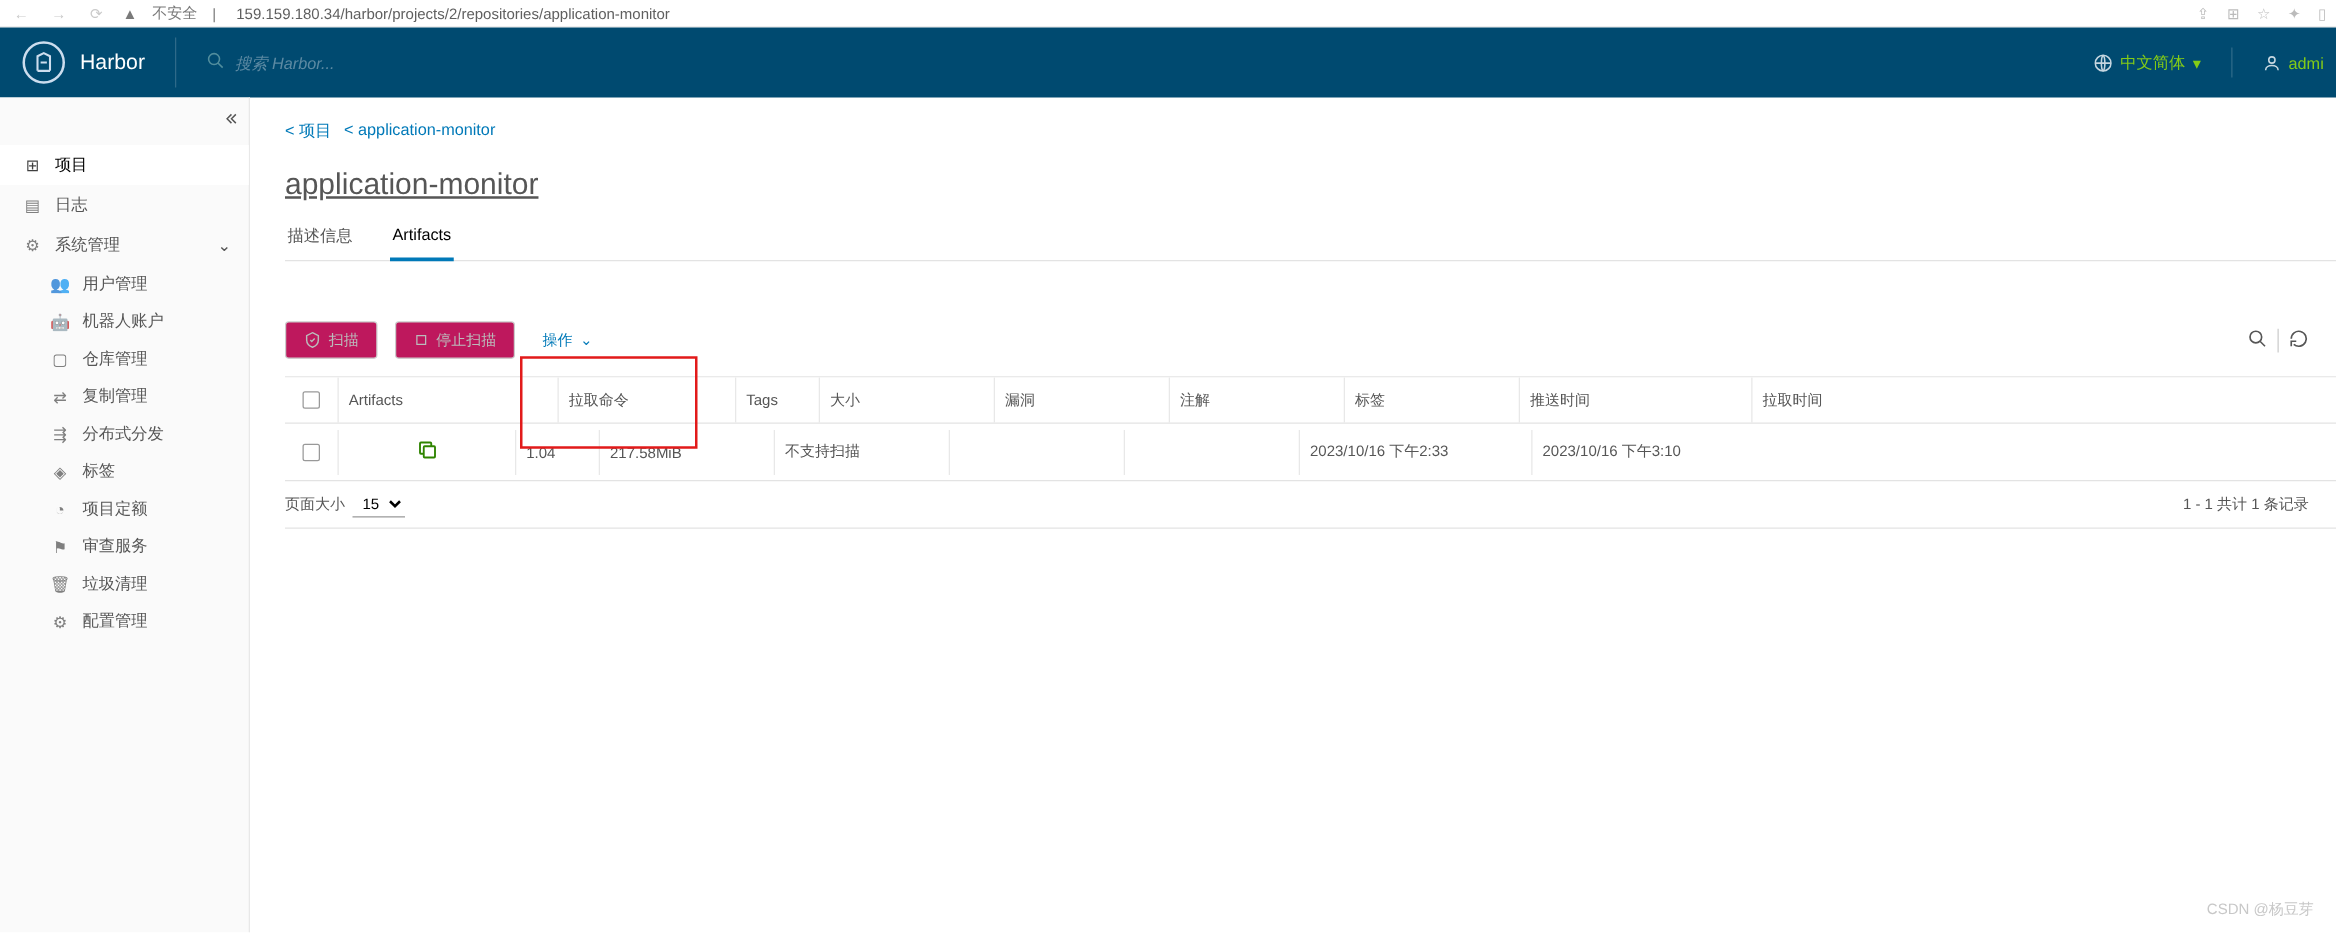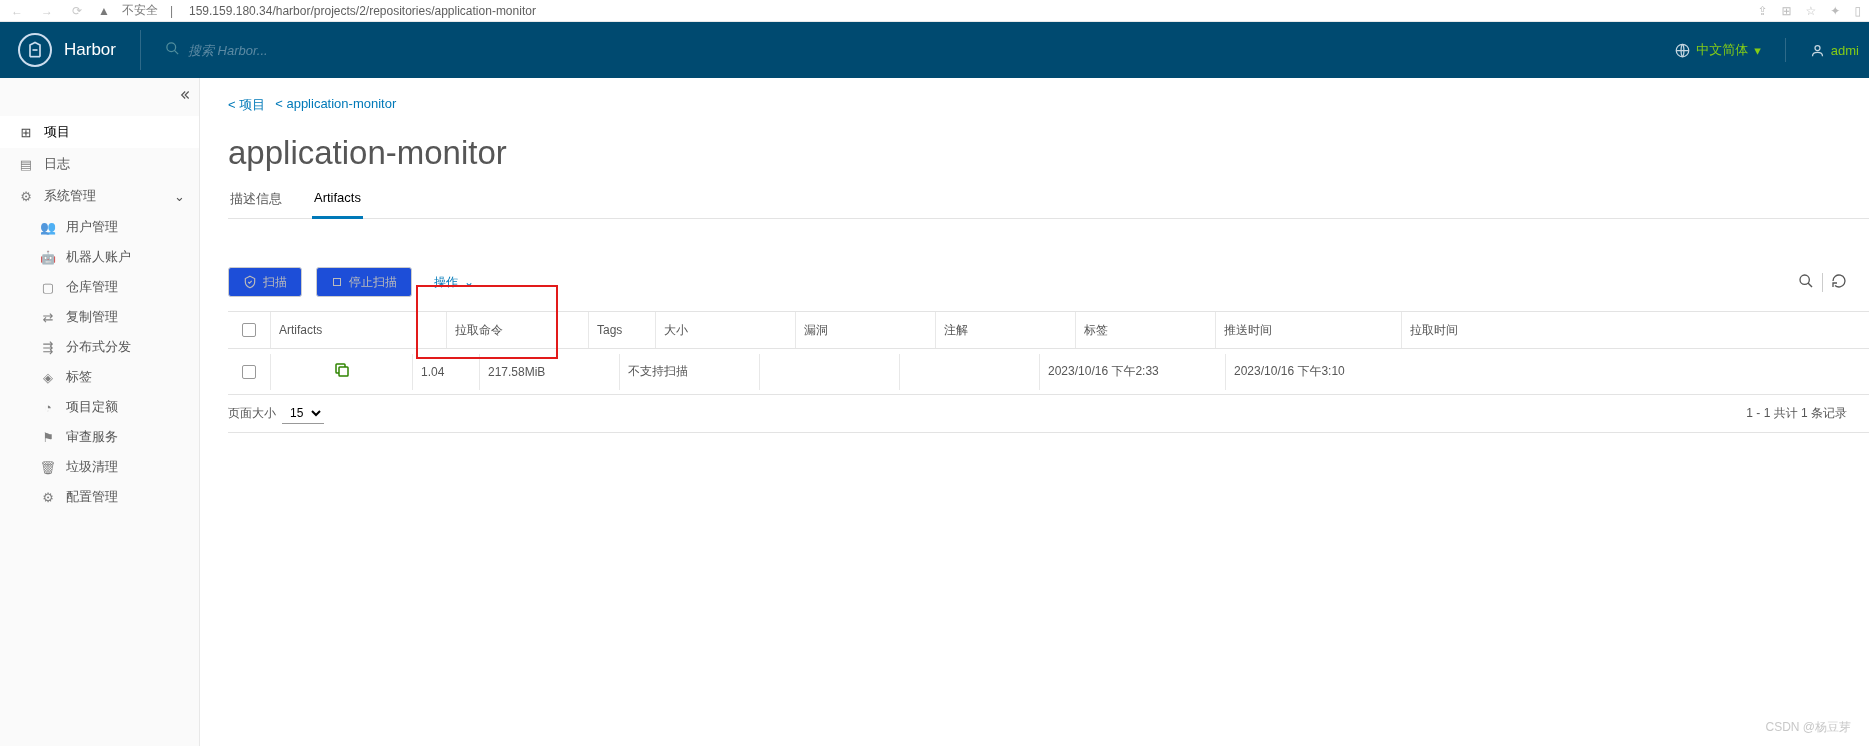--- a/index.html
+++ b/index.html
@@ -34,27 +34,27 @@
 .side-item { height: 32px; display: flex; align-items: center; padding-left: 18px; gap: 10px; color: #565656; cursor: pointer; font-size: 13px; }
 .side-item.active { background: #fff; color: #000; }
 .side-item.expandable { justify-content: space-between; padding-right: 14px; }
 .side-sub { height: 30px; display: flex; align-items: center; padding-left: 40px; gap: 10px; color: #565656; cursor: pointer; font-size: 13px; }
 .side-ico { width: 16px; display: inline-flex; justify-content: center; opacity: 0.75; }
 
 
 .content { flex: 1; padding: 18px 0 0 28px; overflow: hidden; }
 .breadcrumb { color: #0079b8; font-size: 13px; display: flex; gap: 10px; }
 .breadcrumb span { cursor: pointer; }
-.page-title { font-size: 33px; color: #565656; font-weight: 300; margin-top: 20px; }
+.page-title { font-size: 24px; color: #565656; font-weight: 300; margin-top: 20px; text-decoration: underline; }
 .tabs { display: flex; gap: 28px; margin-top: 18px; border-bottom: 1px solid #e3e3e3; }
 .tab { padding: 0 2px 10px 2px; color: #565656; cursor: pointer; font-size: 13px; }
 .tab.active { color: #000; border-bottom: 3px solid #0079b8; margin-bottom: -1px; }
 
 .toolbar { display: flex; align-items: center; margin-top: 48px; gap: 14px; }
-.btn { height: 30px; border: 1px solid #ccc; border-radius: 3px; background: #1d4ed8; display: inline-flex; align-items: center; padding: 0 14px; gap: 6px; color: #999; font-size: 12px; cursor: pointer; }
+.btn { height: 30px; border: 1px solid #ccc; border-radius: 3px; background: #be185d; display: inline-flex; align-items: center; padding: 0 14px; gap: 6px; color: #999; font-size: 12px; cursor: pointer; }
 .btn.disabled { color: #bbb; cursor: not-allowed; }
 .action-link { color: #0079b8; display: inline-flex; align-items: center; gap: 6px; cursor: pointer; margin-left: 8px; font-size: 12px; }
 .toolbar .spacer { flex: 1; }
 .toolbar .right-tools { display: flex; gap: 8px; color: #565656; padding-right: 22px; }
 .right-tools span { cursor: pointer; }
 
 
 .table { margin-top: 14px; border-top: 1px solid #e3e3e3; }
 .row { display: flex; align-items: center; border-bottom: 1px solid #e3e3e3; min-height: 36px; font-size: 12px; color: #565656; }
 .row.header-row { background: #fff; font-weight: 400; }

